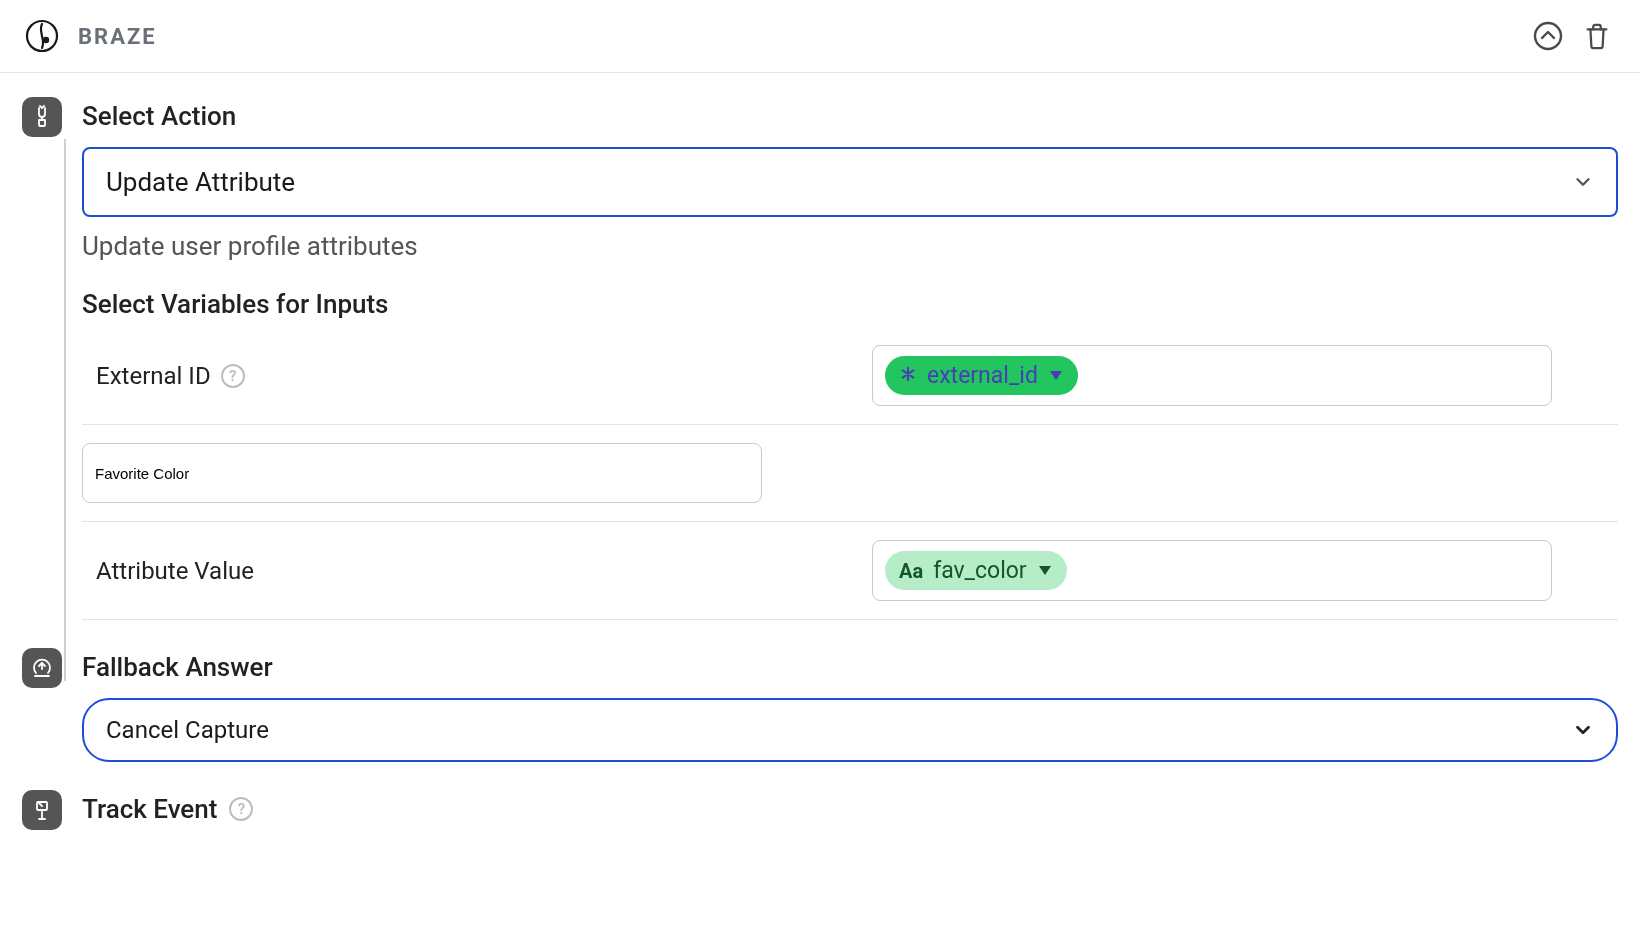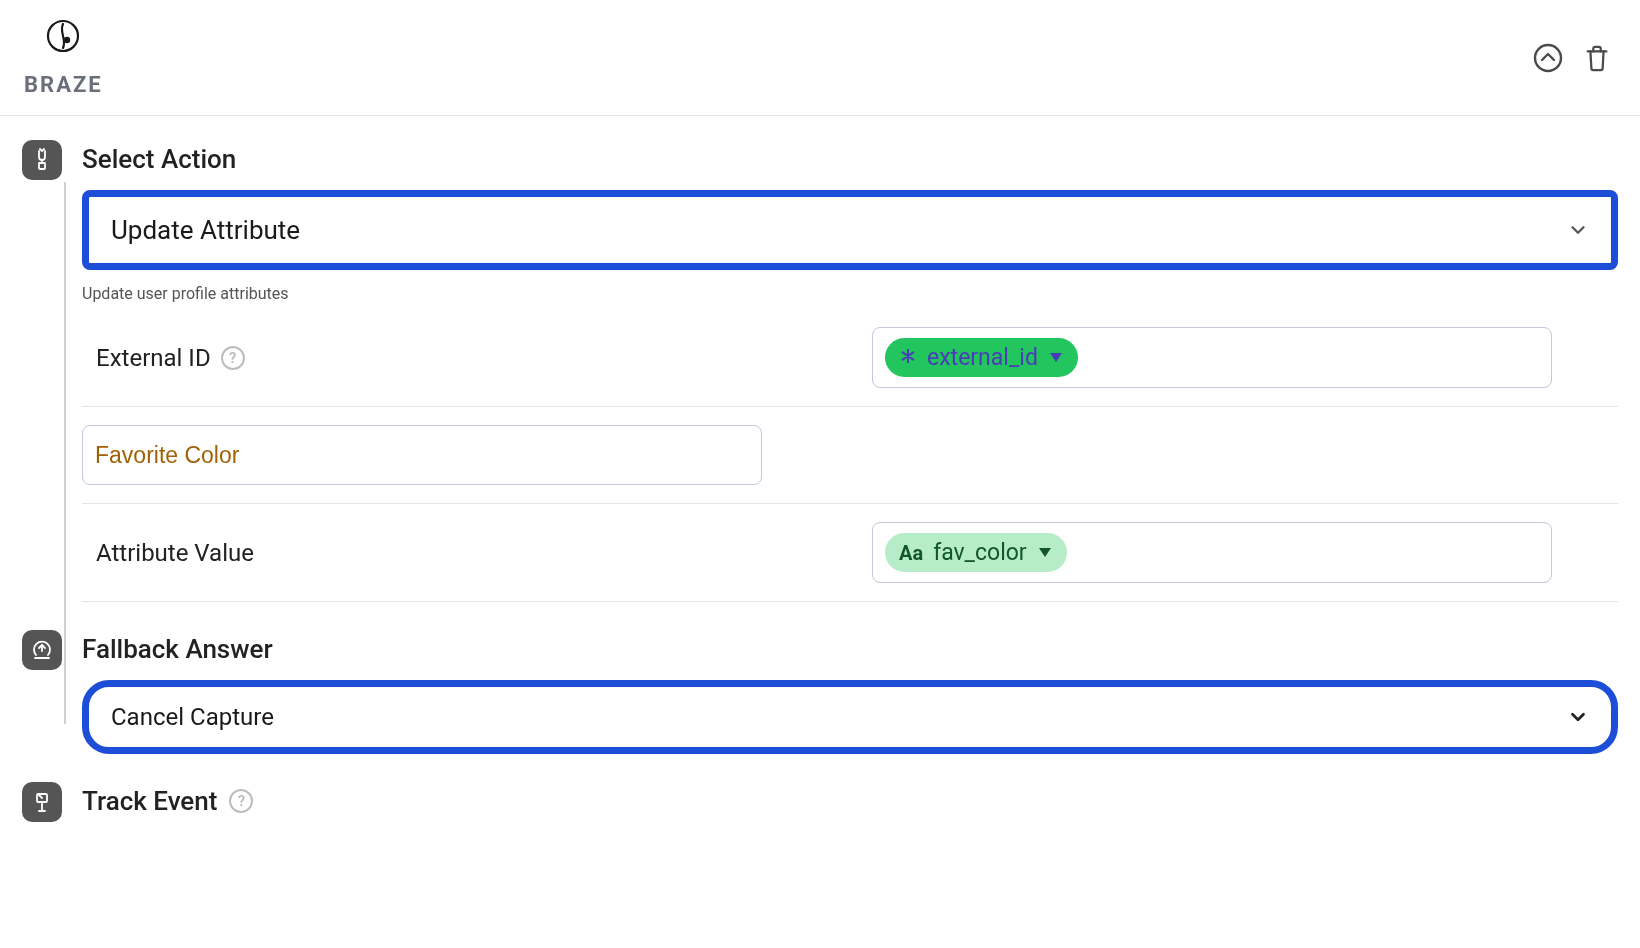--- a/index.html
+++ b/index.html
@@ -13,21 +13,20 @@
     display: flex;
     align-items: center;
     justify-content: space-between;
     padding: 18px 28px 18px 24px;
     border-bottom: 1px solid #e5e5e5;
   }
   .header-left {
     display: flex;
     align-items: center;
     gap: 18px;
-    flex-direction: column;
   }
   .braze-logo {
     width: 36px;
     height: 36px;
     display: flex;
     align-items: center;
     justify-content: center;
   }
   .braze-name {
     font-size: 22px;
@@ -88,39 +87,39 @@
     border: 2px solid #bdbdbd;
     color: #bdbdbd;
     display: inline-flex;
     align-items: center;
     justify-content: center;
     font-size: 15px;
     font-weight: 600;
   }
   .select-box {
     width: 100%;
-    border: 7px solid #1d4ed8;
+    border: 2px solid #1d4ed8;
     border-radius: 8px;
     padding: 18px 22px;
     display: flex;
     align-items: center;
     justify-content: space-between;
     font-size: 26px;
     cursor: pointer;
     background: #fff;
   }
   .select-box.sm { font-size: 24px; padding: 16px 22px; border-radius: 27px; }
   .select-placeholder { color: #666; }
   .chevron {
     width: 22px;
     height: 22px;
     display: inline-flex;
   }
   .subsection-note {
-    font-size: 16px;
+    font-size: 26px;
     color: #555;
     margin-top: 14px;
   }
   .subsection-heading {
     font-size: 26px;
     font-weight: 500;
     color: #222;
     margin-top: 28px;
     margin-bottom: 8px;
   }
@@ -153,24 +152,24 @@
     border-radius: 8px;
     padding: 10px 12px;
     min-height: 60px;
     display: flex;
     align-items: center;
     background: #fff;
   }
   .var-field input {
     border: none;
     outline: none;
-    font-size: 23px;
+    font-size: 15px;
     width: 100%;
     background: transparent;
-    color: #a16207;
+    color: #000000;
   }
   .chip {
     display: inline-flex;
     align-items: center;
     gap: 10px;
     border-radius: 999px;
     padding: 6px 16px 6px 14px;
     font-size: 23px;
     cursor: pointer;
   }
@@ -254,20 +253,21 @@
       <div class="section-title">Select Action</div>
       <div class="select-box">
         <span>Update Attribute</span>
         <span class="chevron">
           <svg viewBox="0 0 24 24" width="22" height="22" fill="none" stroke="#555" stroke-width="2.5" stroke-linecap="round" stroke-linejoin="round">
               <path d="M6 9 L12 15 L18 9"></path>
             </svg>
         </span>
       </div>
       <div class="subsection-note">Update user profile attributes</div>
+      <div class="subsection-heading">Select Variables for Inputs</div>
 
       <div class="var-rows">
 
         <div class="var-row">
           <div class="var-label">
             <span>External ID</span>
             <span class="help-circle">?</span>
           </div>
           <div class="var-input-wrap">
             <div class="var-field">

